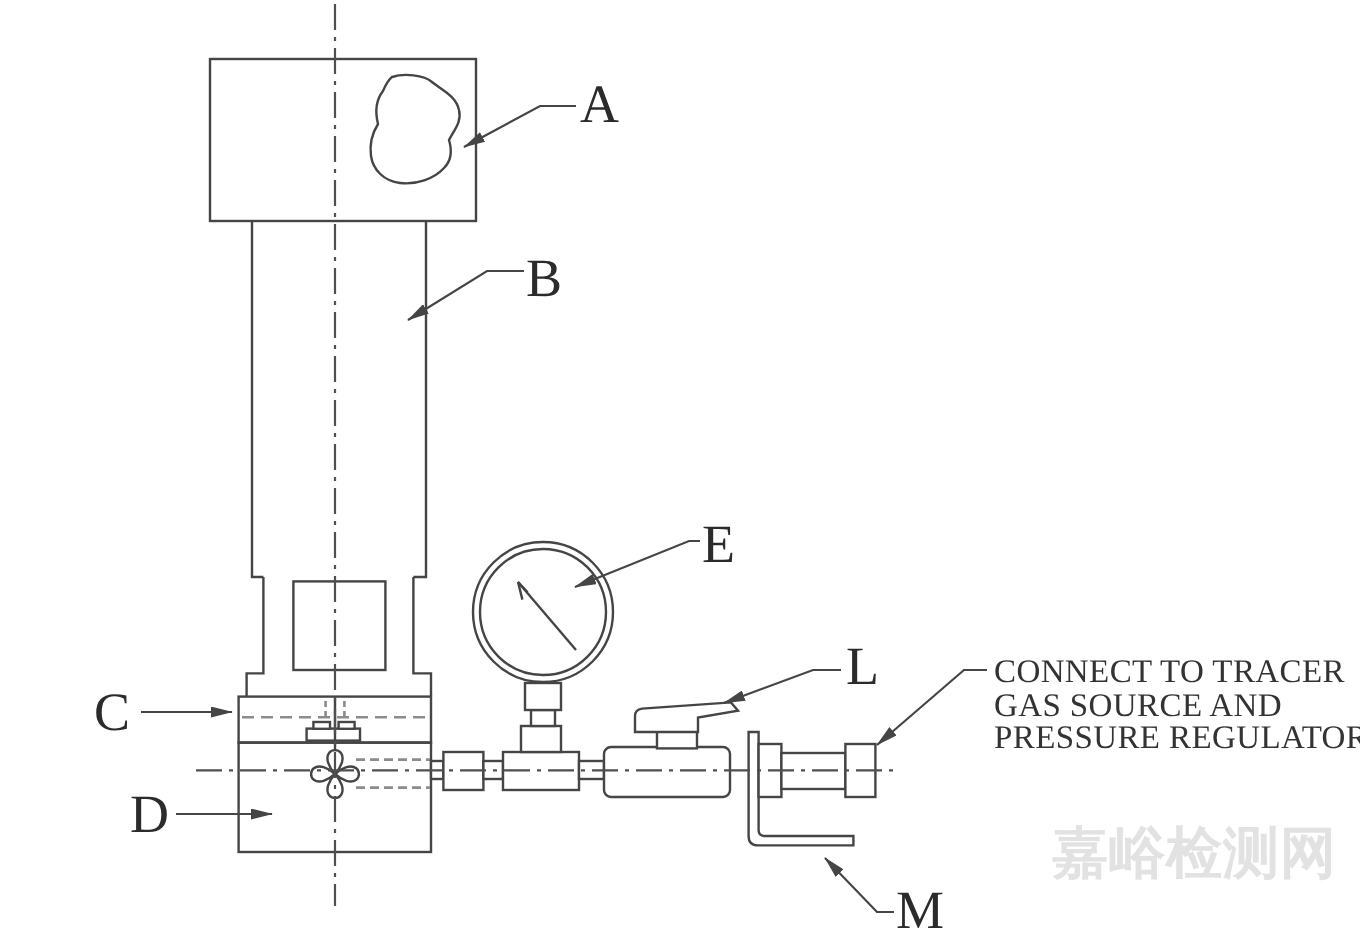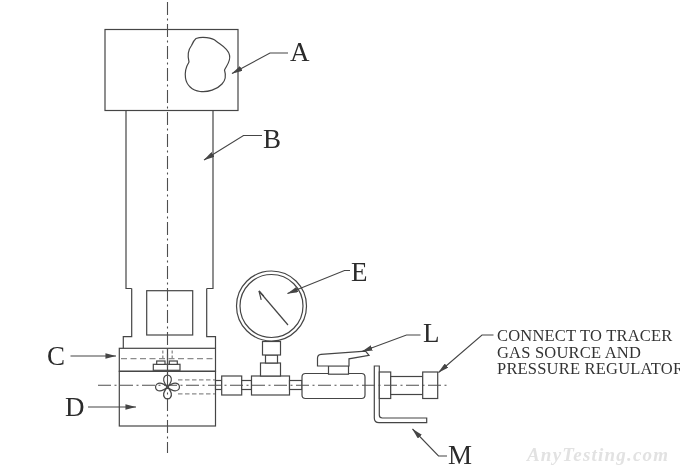--- a/index.html
+++ b/index.html
@@ -133,15 +133,15 @@
   <div class="part-label" style="left:351px;top:259px">E</div>
   <div class="part-label" style="left:423px;top:320px">L</div>
   <div class="part-label" style="left:448px;top:442px">M</div>
 
   <div class="note">
     <div>CONNECT TO TRACER</div>
     <div>GAS SOURCE AND</div>
     <div>PRESSURE REGULATOR</div>
   </div>
 
-  <div class="wm-latin">AnyTesting.com</div>
+  <div class="wm-cjk">嘉峪检测网</div>
 
 </div>
 
 </body></html>

